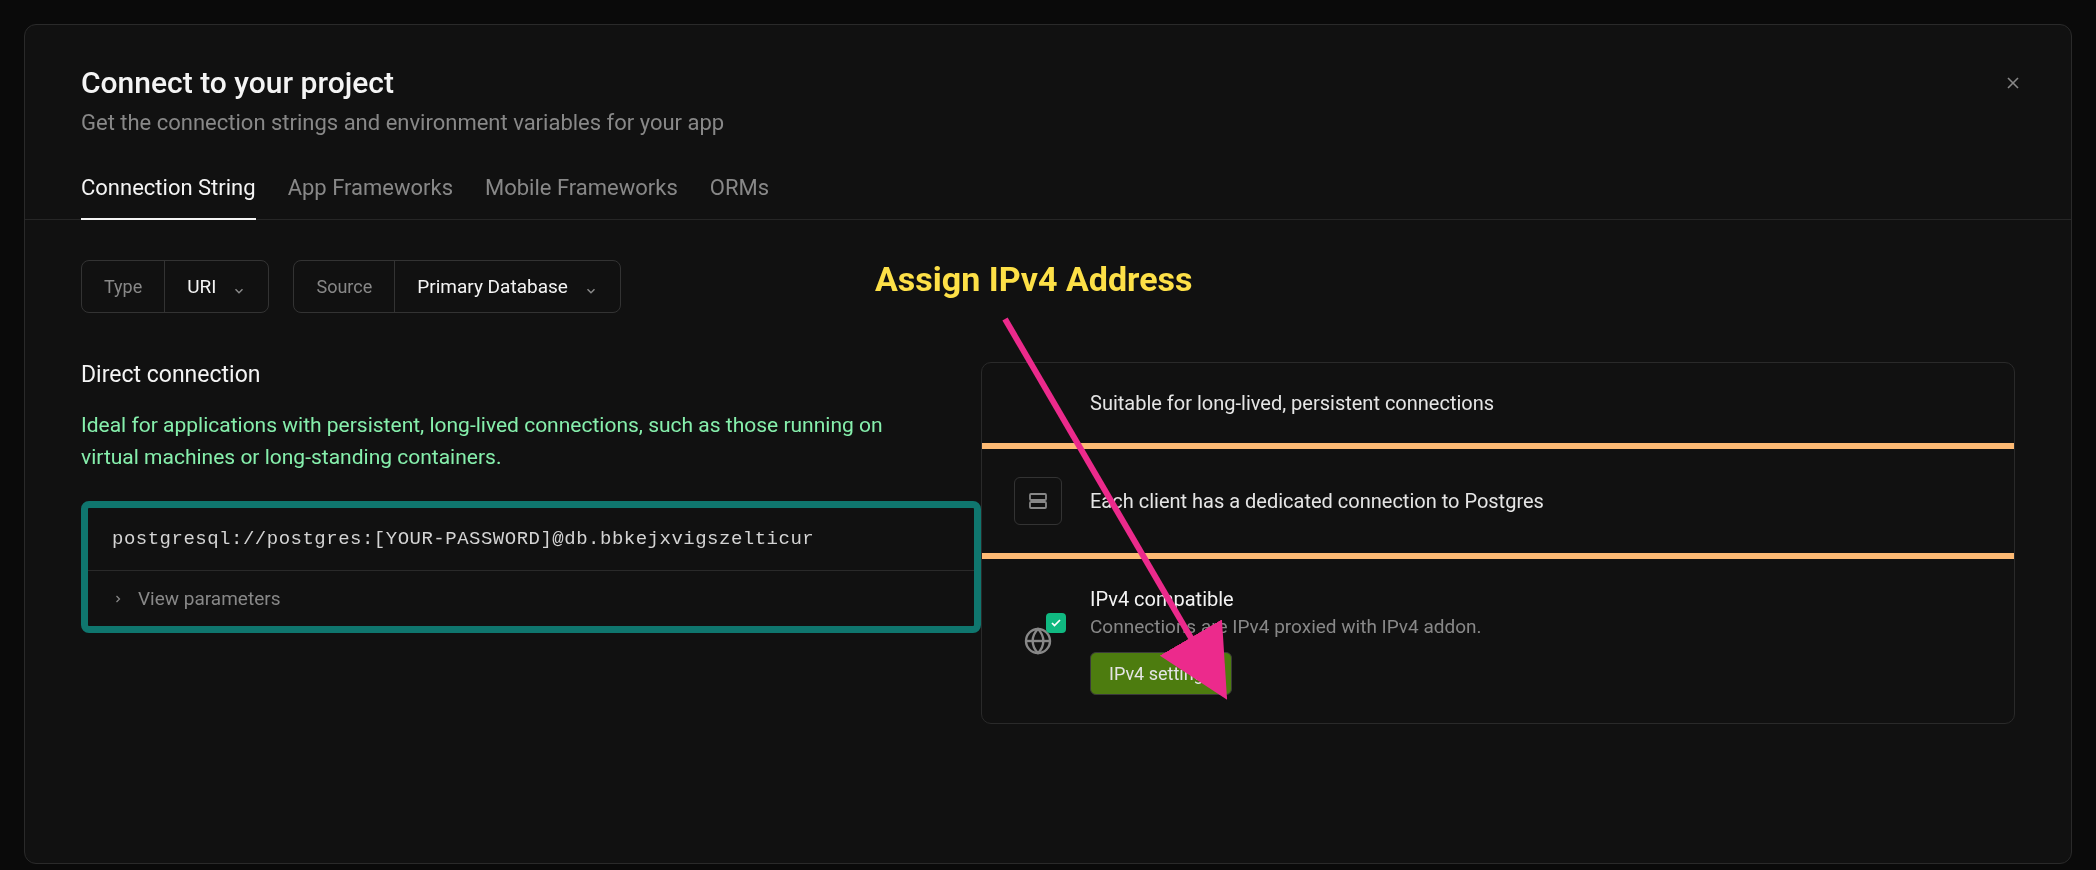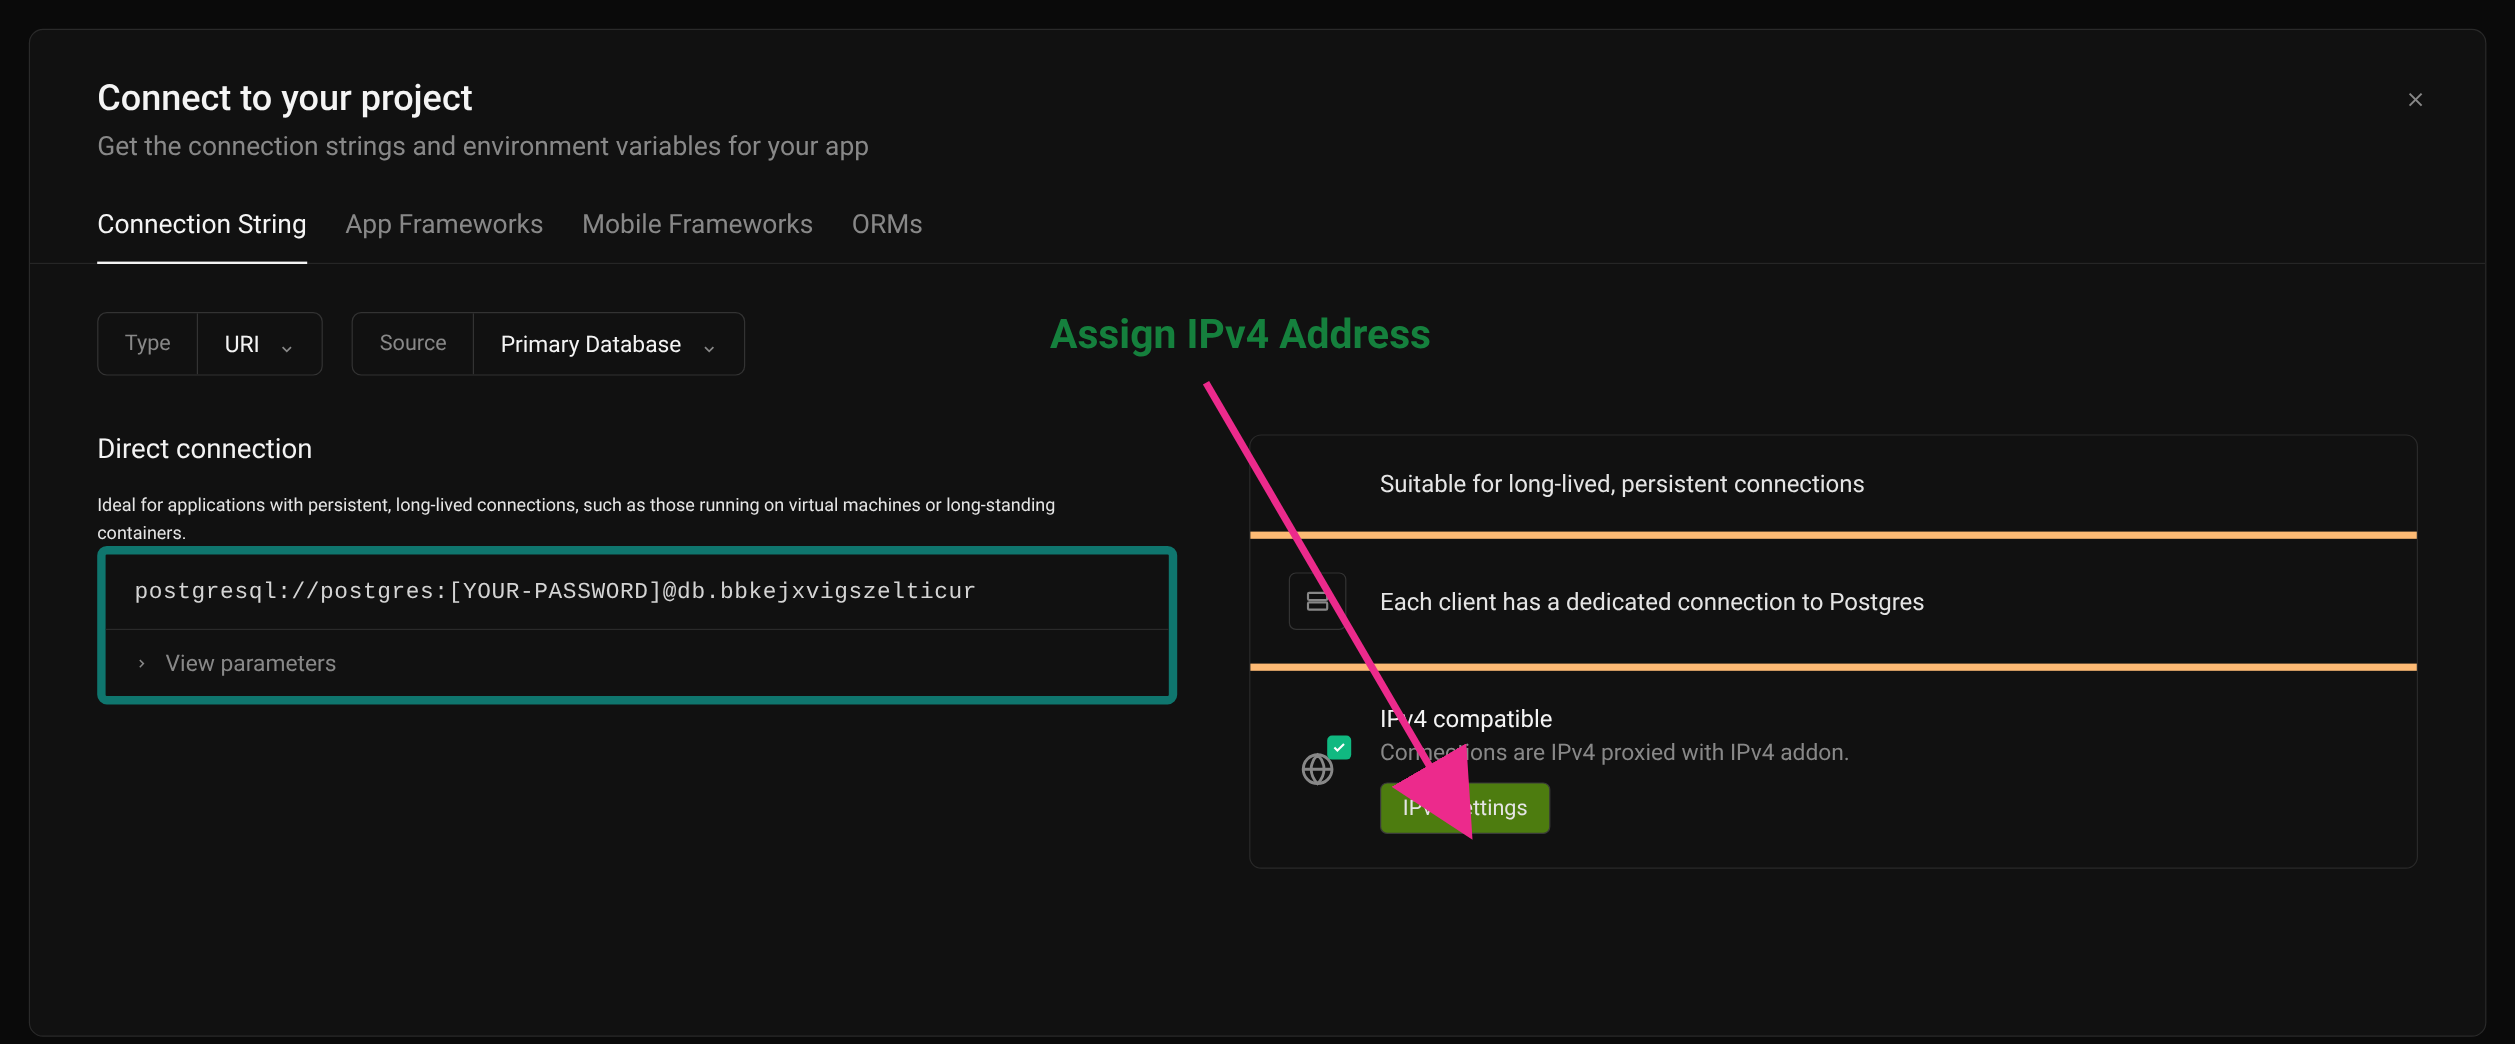--- a/index.html
+++ b/index.html
@@ -63,21 +63,20 @@
     border-bottom: 2px solid transparent;
     margin-bottom: -1px;
   }
   .tab.active {
     color: #f4f4f4;
     border-bottom-color: #f4f4f4;
   }
   .content {
     padding: 40px 56px;
     display: flex;
-    gap: 60px;
     justify-content: flex-end;
   }
   .selectors {
     display: flex;
     gap: 24px;
     margin-bottom: 48px;
   }
   .selector-group {
     display: flex;
     border: 1px solid #333333;
@@ -110,23 +109,24 @@
   .left-col {
     flex: 0 0 900px;
   }
   .section-title {
     font-size: 23px;
     font-weight: 400;
     color: #f4f4f4;
     margin-bottom: 22px;
   }
   .section-desc {
-    font-size: 15px;
-    color: #e5e5e5;
+    font-size: 21px;
+    color: #86efac;
     line-height: 1.5;
+    margin-bottom: 28px;
     max-width: 820px;
   }
   .conn-box {
     border: 7px solid #0f766e;
     border-radius: 8px;
     overflow: hidden;
   }
   .conn-string {
     padding: 20px 24px;
     font-family: "SFMono-Regular", Consolas, "Liberation Mono", Menlo, monospace;
@@ -227,21 +227,21 @@
   }
   .check-badge svg { width: 12px; height: 12px; }
   .annotation {
     position: absolute;
     top: 234px;
     left: 850px;
     pointer-events: none;
     z-index: 10;
   }
   .annotation-text {
-    color: #15803d;
+    color: #fde047;
     font-size: 34px;
     font-weight: 700;
     margin-bottom: 20px;
   }
   .annotation-arrow {
     position: absolute;
     top: 50px;
     left: 120px;
     width: 320px;
     height: 400px;

